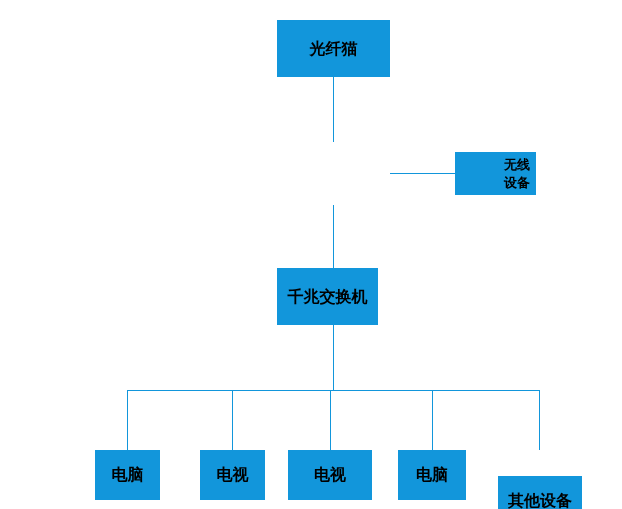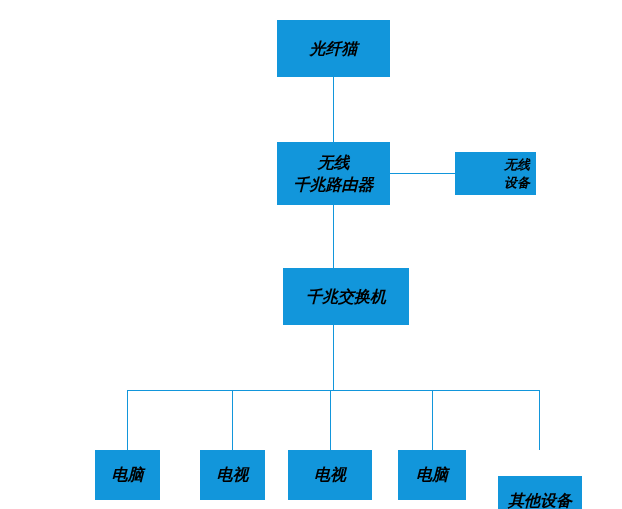--- a/index.html
+++ b/index.html
@@ -21,34 +21,33 @@
     color: #000000;
     font-weight: bold;
     display: flex;
     flex-direction: column;
     align-items: center;
     justify-content: center;
     text-align: center;
     font-size: 16px;
     line-height: 1.35;
     box-sizing: border-box;
-    font-style: italic;
   }
   .node.small {
     font-size: 13px;
   }
   .line {
     position: absolute;
     background: var(--accent, #1296db);
   }
   
   #node-modem   { left: 277px; top: 20px;  width: 113px; height: 57px; }
   #node-router  { left: 277px; top: 142px; width: 113px; height: 63px; }
   #node-wireless{ left: 455px; top: 152px; width: 81px;  height: 43px; padding-left: 43px; }
-  #node-switch  { left: 277px; top: 268px; width: 126px; height: 57px; margin-left: 6px; }
+  #node-switch  { left: 277px; top: 268px; width: 101px; height: 57px; }
   
   #node-pc1   { left: 95px;  top: 450px; width: 65px; height: 50px; }
   #node-tv1   { left: 200px; top: 450px; width: 65px; height: 50px; }
   #node-tv2   { left: 288px; top: 450px; width: 84px; height: 50px; }
   #node-pc2   { left: 398px; top: 450px; width: 68px; height: 50px; }
   #node-other { left: 498px; top: 450px; width: 84px; height: 50px; margin-top: 26px; }
   
   #line-modem-router   { left: 333px; top: 77px;  width: 1px;   height: 65px; }
   #line-router-wireless{ left: 390px; top: 173px; width: 65px;  height: 1px; }
   #line-router-switch  { left: 333px; top: 205px; width: 1px;   height: 63px; }
@@ -73,24 +72,20 @@
   <div class="line" id="line-drop-pc1"></div>
   <div class="line" id="line-drop-tv1"></div>
   <div class="line" id="line-drop-tv2"></div>
   <div class="line" id="line-drop-pc2"></div>
   <div class="line" id="line-drop-other"></div>
 
   <div class="node" id="node-modem">
     <span>光纤猫</span>
   </div>
 
-  <div class="node" id="node-router">
-    <span>无线</span>
-    <span>千兆路由器</span>
-  </div>
 
   <div class="node small" id="node-wireless">
     <span>无线设备</span>
   </div>
 
   <div class="node" id="node-switch">
     <span>千兆交换机</span>
   </div>
 
   <div class="node" id="node-pc1">

